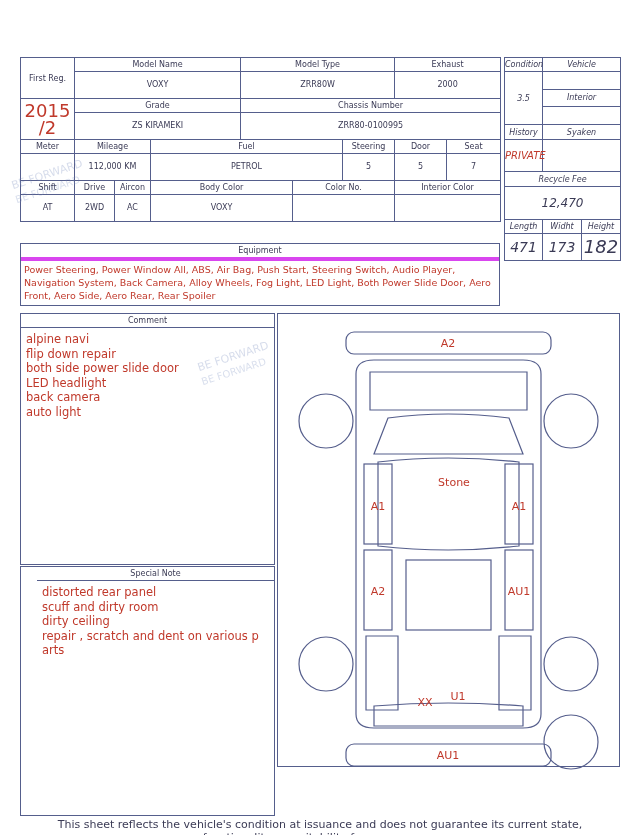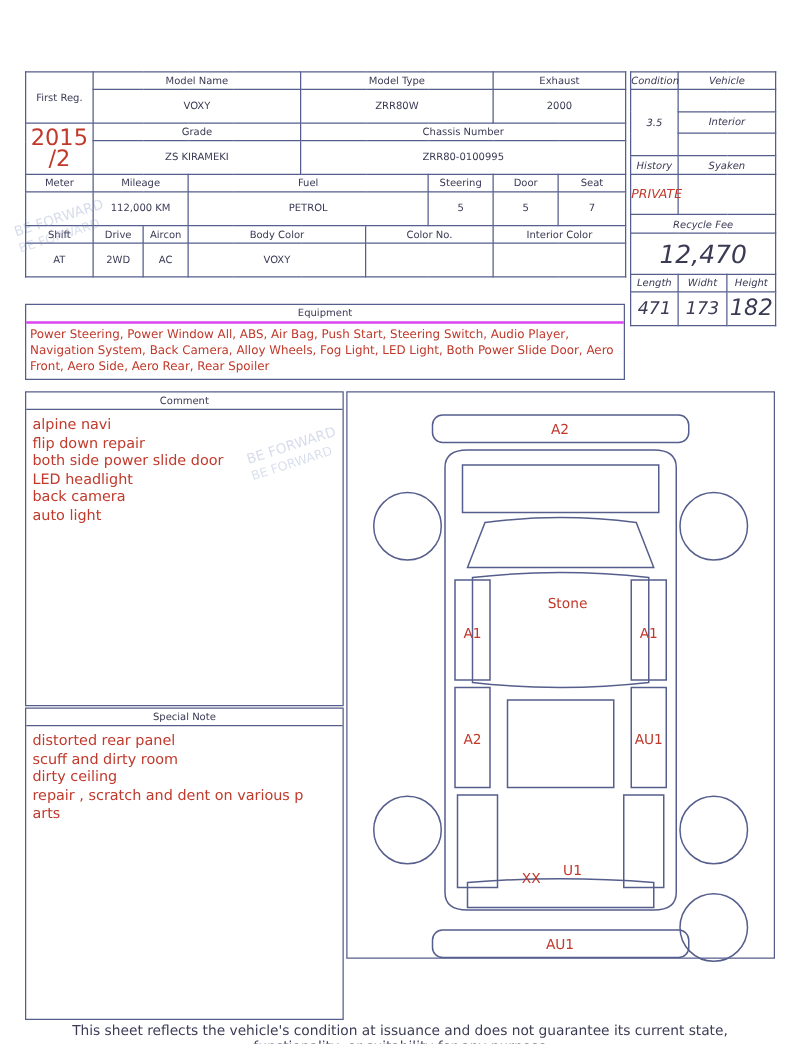--- a/index.html
+++ b/index.html
@@ -56,21 +56,21 @@
     position: absolute;
     left: 20px;
     top: 243px;
     width: 480px;
     border: 1px solid #555e8c;
     box-sizing: border-box;
   }
   .equip-label {
     font-size: 8px;
     text-align: center;
-    border-bottom: 2px solid #d946ef;
+    border-bottom: 4px solid #d946ef;
     height: 13px;
     line-height: 13px;
     color: #3b3b55;
   }
   .equip-text {
     font-size: 9.5px;
     color: #c0392b;
     padding: 2px 3px 3px 3px;
     line-height: 13px;
   }
@@ -85,20 +85,21 @@
     box-sizing: border-box;
   }
   .special-box {
     position: absolute;
     left: 20px;
     top: 566px;
     width: 255px;
     height: 250px;
     border: 1px solid #555e8c;
     box-sizing: border-box;
+    padding-left: 16px;
   }
   .box-label {
     font-size: 8px;
     text-align: center;
     border-bottom: 1px solid #555e8c;
     height: 13px;
     line-height: 13px;
     color: #3b3b55;
   }
   .box-lines {
@@ -257,21 +258,21 @@
         <td class="hdr" colspan="2">Syaken</td>
       </tr>
       <tr>
         <td style="height:31px;font-size:10px;color:#c0392b">PRIVATE</td>
         <td colspan="2"></td>
       </tr>
       <tr>
         <td class="hdr" colspan="3" style="height:14px">Recycle Fee</td>
       </tr>
       <tr>
-        <td class="val" colspan="3" style="height:32px;font-size:20px">12,470</td>
+        <td class="val" colspan="3" style="height:32px;font-size:12px">12,470</td>
       </tr>
       <tr>
         <td class="hdr">Length</td>
         <td class="hdr">Widht</td>
         <td class="hdr">Height</td>
       </tr>
       <tr>
         <td class="val" style="height:22px;font-size:14px">471</td>
         <td class="val" style="height:22px;font-size:14px">173</td>
         <td class="val" style="height:22px;font-size:18px">182</td>

